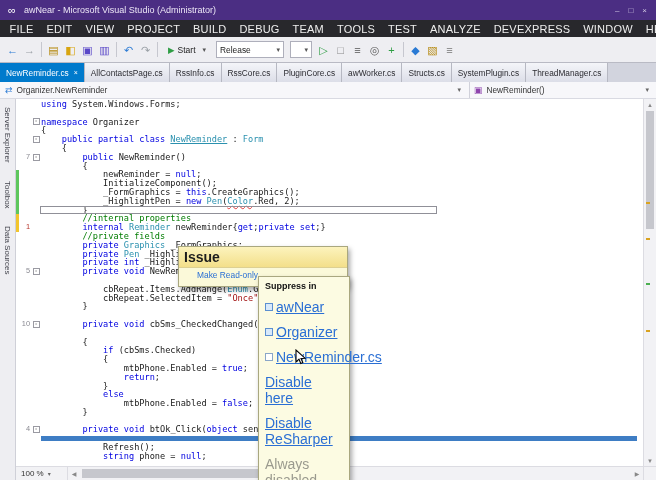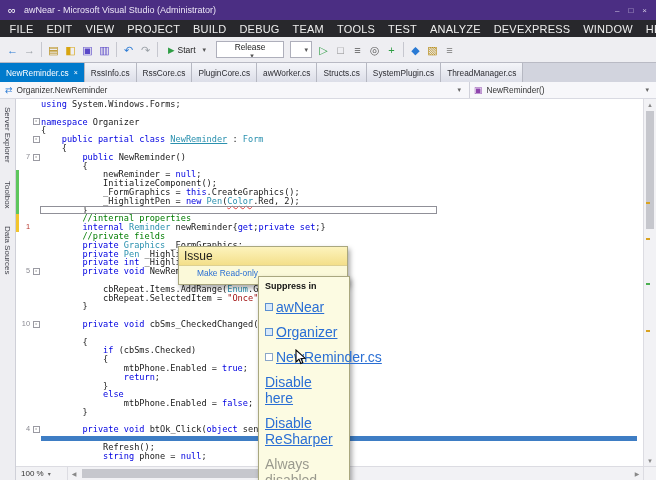--- a/index.html
+++ b/index.html
@@ -58,21 +58,21 @@
 .vthumb{position:absolute;left:2px;right:2px;top:12px;height:118px;background:#c6c7cd}
 .vmark{position:absolute;left:2px;right:6px;height:2px}
 .hrow{position:absolute;left:0;right:13px;bottom:0;height:14px;background:#f2f2f5;border-top:1px solid #dcdce2;display:flex;align-items:center}
 .zoom{flex:0 0 52px;height:100%;display:flex;align-items:center;gap:4px;font-size:8px;color:#333;padding:0 5px;border-right:1px solid #dcdce2}
 .zoom .caret{font-size:6px;color:#666}
 .harrow{flex:0 0 12px;text-align:center;font-size:6px;color:#888}
 .htrack{flex:1;position:relative;height:100%}
 .hthumb{position:absolute;left:2px;top:2px;bottom:2px;width:220px;background:#c6c7cd}
 .corner{position:absolute;right:0;bottom:0;width:13px;height:14px;background:#f2f2f5;border-top:1px solid #dcdce2;border-left:1px solid #dcdce2}
 .issue{position:absolute;left:178px;top:246px;width:170px;background:#fbf9d9;border:1px solid #a9a77f;box-shadow:2px 3px 5px rgba(0,0,0,.35);z-index:5}
-.issue-h{font-weight:normal;font-size:12px;color:#1c1c1c;padding:2px 5px;background:linear-gradient(#fcf3bd,#f3df8a);border-bottom:1px solid #ddd092}
+.issue-h{font-weight:bold;font-size:14px;color:#1c1c1c;padding:2px 5px;background:linear-gradient(#fcf3bd,#f3df8a);border-bottom:1px solid #ddd092}
 .issue-b{display:flex;align-items:center;gap:4px;padding:4px 5px 1px;font-size:8.4px;color:#1c1c1c}
 .info-i{flex:0 0 9px;width:9px;height:9px;border-radius:50%;background:#2a7ad4;color:#fff;font-size:7px;font-weight:bold;font-style:italic;text-align:center;line-height:9px}
 .suppress-link{color:#2a6fd4;font-size:7.6px;text-decoration:underline;margin-left:3px}
 .action-link{color:#2a6fd4;font-size:8.4px;padding:2px 5px 6px 18px}
 .smenu{position:absolute;left:258px;top:276px;width:92px;background:#fcfbe2;border:1px solid #a9a77f;box-shadow:2px 3px 5px rgba(0,0,0,.35);z-index:6;padding-bottom:3px}
 .smenu-h{font-weight:bold;font-size:9px;color:#111;padding:4px 6px 3px}
 .smenu-item{display:flex;align-items:center;gap:3px;padding:4.5px 6px;font-size:14px;color:#2a6fd4}
 .smenu-item .slink{text-decoration:underline}
 .smenu-item.disabled{color:#9a9a8e}
 .smenu-item.disabled .slink{text-decoration:none}
@@ -121,21 +121,21 @@
       <div class="tbi" style="color: rgb(90, 72, 200);">▥</div>
       <div class="tbsep"></div>
       <div class="tbi" style="color: rgb(42, 122, 212);">↶</div>
       <div class="tbi" style="color: rgb(154, 160, 166);">↷</div>
       <div class="tbsep"></div>
       <div class="startbtn">
         <span style="color: rgb(47, 158, 68);">▶</span>
         <span>Start</span>
         <span class="caret">▾</span>
       </div>
-      <div class="combo" style="width: 68px; flex-direction: column;">
+      <div class="combo" style="width: 68px;">
         <span>Release</span>
         <span class="caret">▾</span>
       </div>
       <div class="combo" style="width: 22px;">
         <span></span>
         <span class="caret">▾</span>
       </div>
       <div class="tbi" style="color: rgb(47, 158, 68);">▷</div>
       <div class="tbi" style="color: rgb(138, 138, 138);">□</div>
       <div class="tbi" style="color: rgb(85, 85, 85);">≡</div>
@@ -146,20 +146,23 @@
       <div class="tbi" style="color: rgb(181, 137, 15);">▧</div>
       <div class="tbi" style="color: rgb(119, 119, 119);">≡</div>
     </div>
 
   <div class="tabstrip">
       <div class="tab active">
         <span>NewReminder.cs</span>
         <span class="close">×</span>
       </div>
       <div class="tab">
+        <span>AllContactsPage.cs</span>
+      </div>
+      <div class="tab">
         <span>RssInfo.cs</span>
       </div>
       <div class="tab">
         <span>RssCore.cs</span>
       </div>
       <div class="tab">
         <span>PluginCore.cs</span>
       </div>
       <div class="tab">
         <span>awWorker.cs</span>

